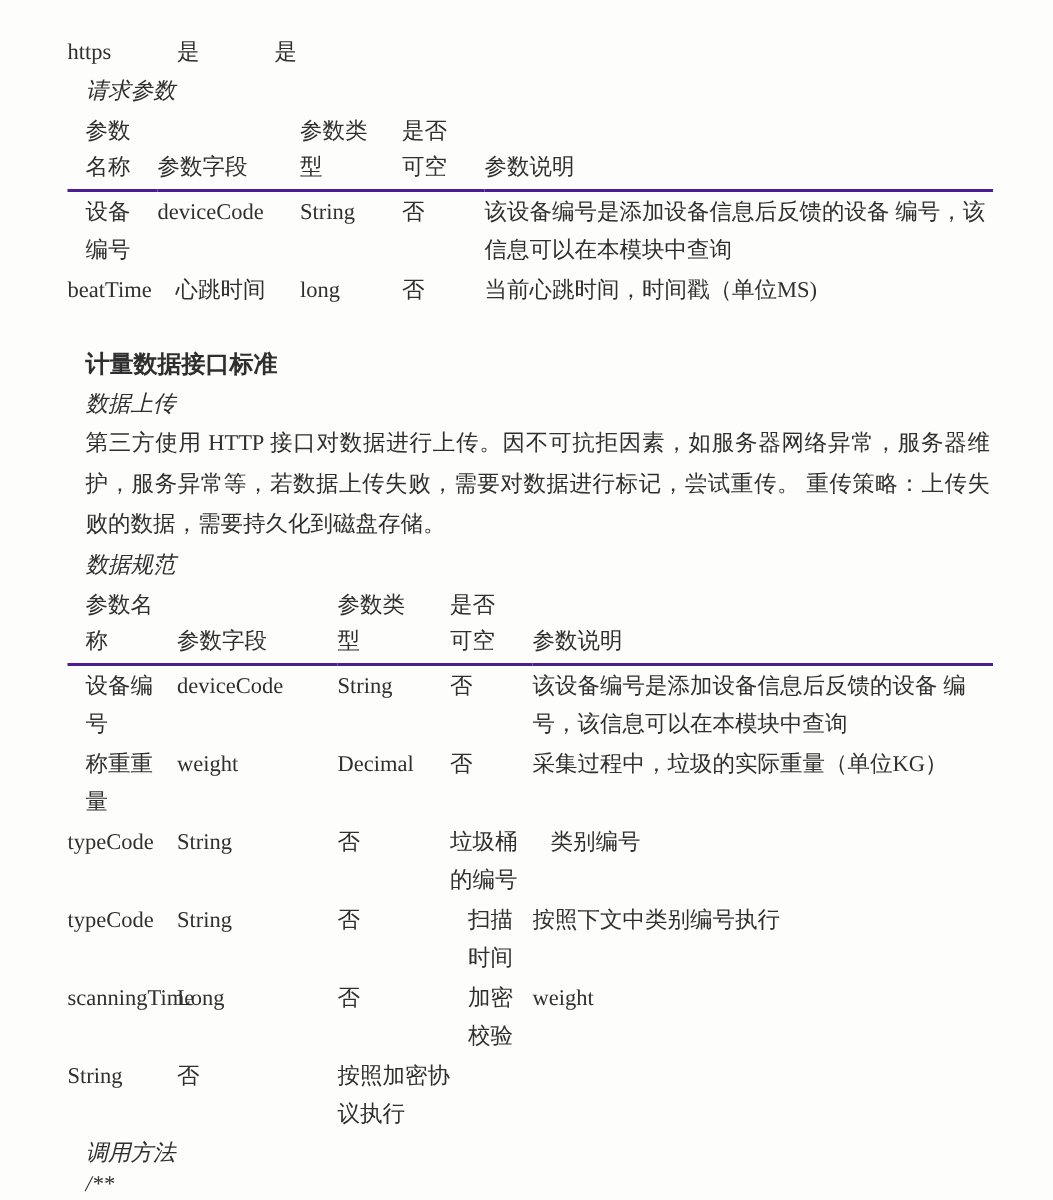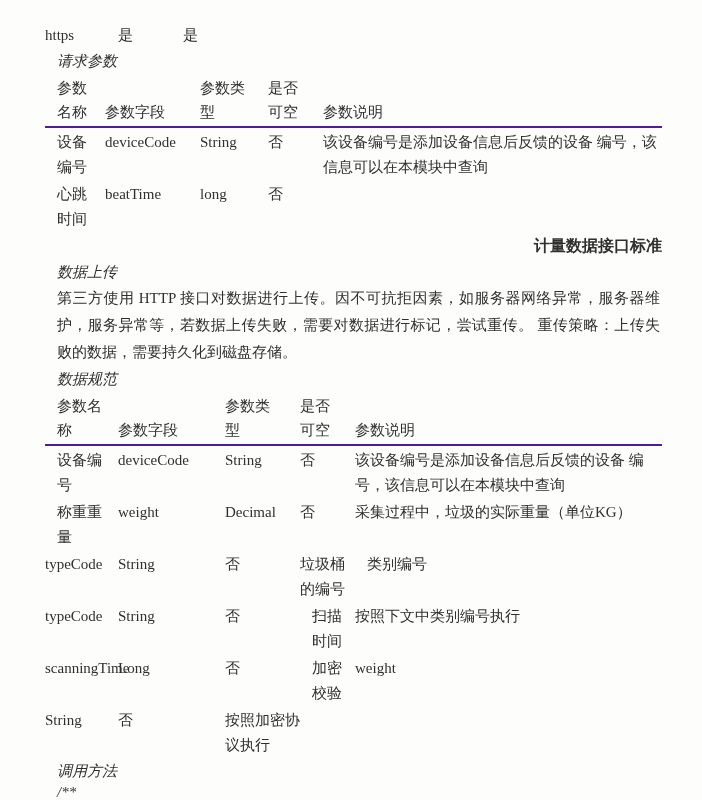--- a/index.html
+++ b/index.html
@@ -18,21 +18,20 @@
   .proto-row{display:flex;margin-left:0;line-height:26px;}
   .proto-row .pv{width:73px;}
   .proto-row .pf1{width:65px;}
   
   .it{font-style:italic;margin-left:12px;line-height:26px;}
   
   .bold-heading{
     font-family:"Liberation Sans","DejaVu Sans",sans-serif;
     font-weight:bold;font-size:16px;line-height:27px;
     margin-left:12px;
-    text-align:right;
   }
   
   .para{
     margin-left:12px;width:603px;
     line-height:27px;text-align:justify;
   }
   
   .grid{display:grid;width:617px;}
   .grid1{grid-template-columns:60px 95px 68px 55px 1fr;}
   .grid2{grid-template-columns:73px 107px 75px 55px 1fr;}
@@ -75,24 +74,25 @@
     <div class="hcell c3">参数类型</div>
     <div class="hcell c4">是否可空</div>
     <div class="hcell c5">参数说明</div>
 
     <div class="cell c1">设备编号</div>
     <div class="cell c2">deviceCode</div>
     <div class="cell c3">String</div>
     <div class="cell c4">否</div>
     <div class="cell c5">该设备编号是添加设备信息后反馈的设备 编号，该信息可以在本模块中查询</div>
 
+    <div class="cell c2">beatTime</div>
     <div class="cell c1">心跳时间</div>
-    <div class="cell c2">beatTime</div>
     <div class="cell c3">long</div>
     <div class="cell c4">否</div>
+    <div class="cell c5">当前心跳时间，时间戳（单位MS)</div>
   </div>
 
   <div class="bold-heading">计量数据接口标准</div>
 
   <div class="it">数据上传</div>
 
   <div class="para">第三方使用 HTTP 接口对数据进行上传。因不可抗拒因素，如服务器网络异常，服务器维护，服务异常等，若数据上传失败，需要对数据进行标记，尝试重传。 重传策略：上传失败的数据，需要持久化到磁盘存储。</div>
 
   <div class="it">数据规范</div>
 

